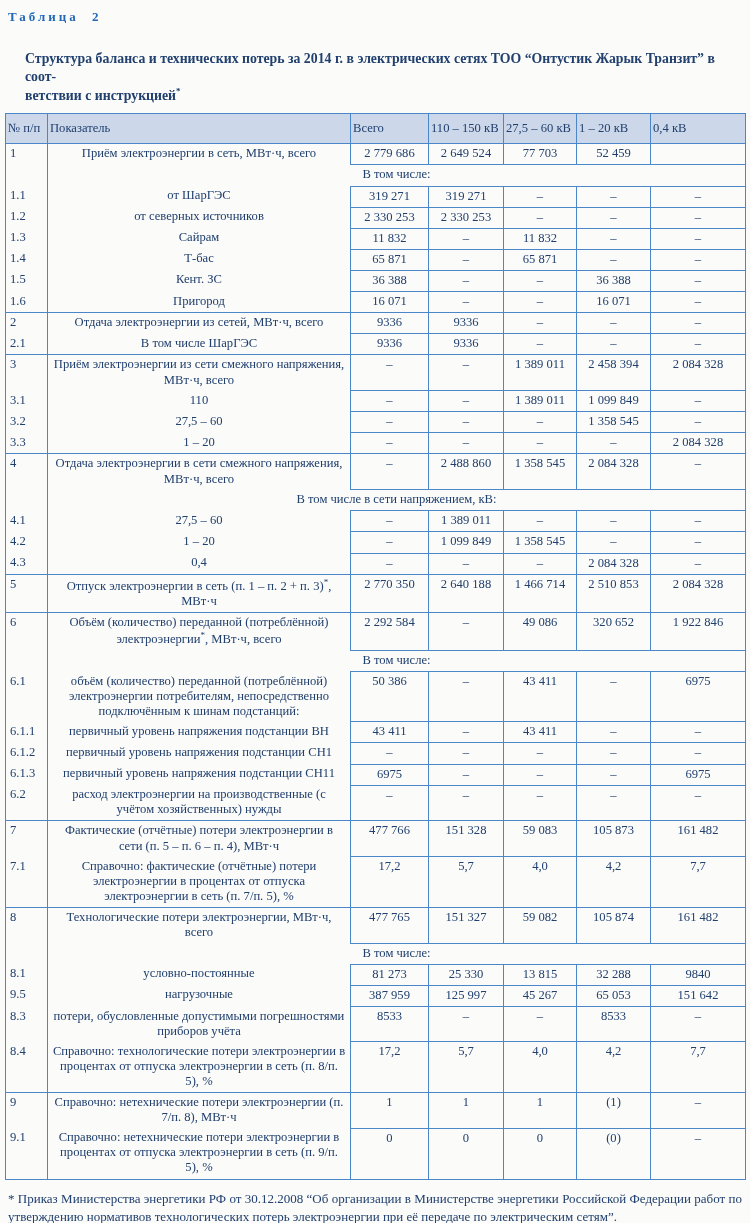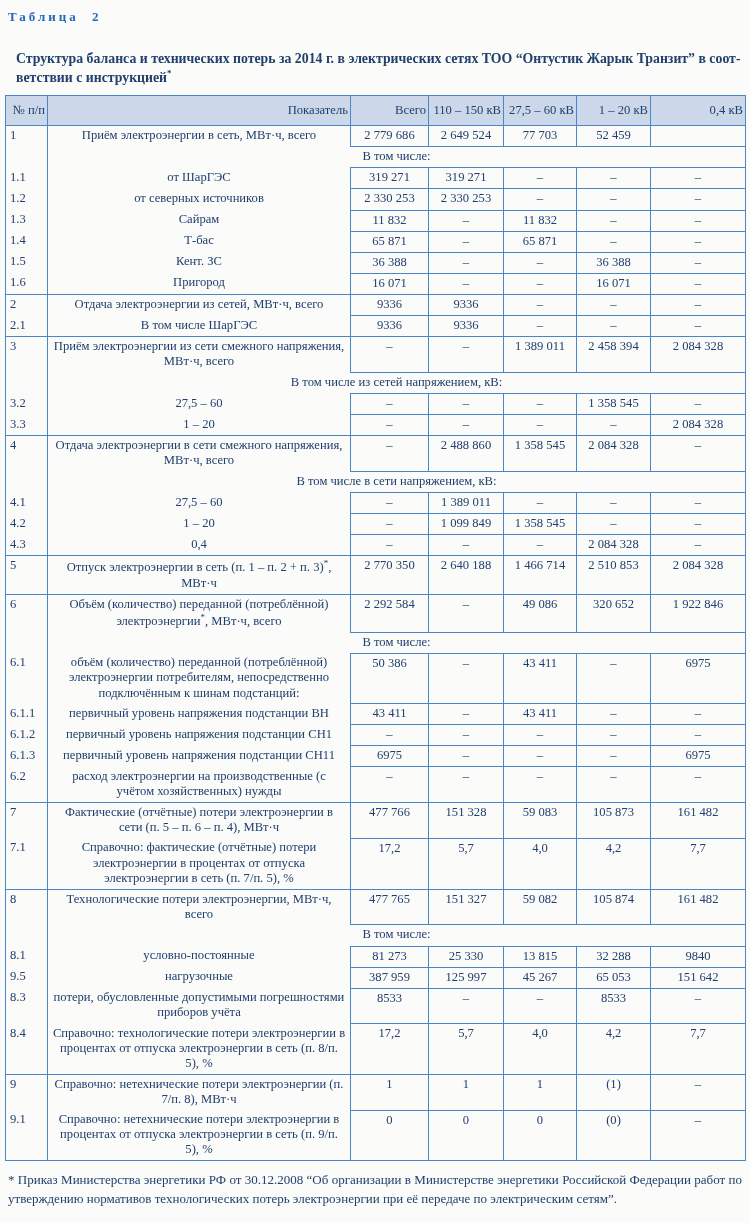--- a/index.html
+++ b/index.html
@@ -24,38 +24,38 @@
     font-weight:bold;
     font-size:13px;
     letter-spacing:3px;
     word-spacing:7px;
     margin:4px 0 25px 3px;
   }
   .doc-title{
     font-size:13.8px;
     font-weight:bold;
     line-height:1.32;
-    margin:0 0 8px 11px;
+    margin:0 0 8px 20px;
     color:var(--navy);
   }
   .doc-title sup{font-size:9px;}
 
   table.balance{
     width:740px;
     border-collapse:collapse;
     border:1.5px solid var(--border);
     table-layout:fixed;
     font-size:12.6px;
     line-height:1.2;
   }
   table.balance th{
     border:1px solid var(--border);
     background:var(--header-fill);
     font-weight:normal;
-    text-align:right;
+    text-align:left;
     vertical-align:middle;
     padding:7px 2px;
   }
   table.balance td{
     padding:2px 4px 3px 4px;
     vertical-align:top;
   }
   td.num{
     border-right:1px solid var(--border);
     padding-left:6px;
@@ -199,22 +199,27 @@
         <tr class="sep">
           <td class="num">3</td>
           <td class="label">Приём электроэнергии из сети смежного напряжения, МВт·ч, всего</td>
           <td class="val">–</td>
           <td class="val">–</td>
           <td class="val">1 389 011</td>
           <td class="val">2 458 394</td>
           <td class="val">2 084 328</td>
         </tr>
         <tr>
-          <td class="num"></td>
-          <td colspan="6" class="label span">В том числе из сетей напряжением, кВ:</td>
+          <td class="num">3.1</td>
+          <td class="label">110</td>
+          <td class="val">–</td>
+          <td class="val">–</td>
+          <td class="val">1 389 011</td>
+          <td class="val">1 099 849</td>
+          <td class="val">–</td>
         </tr>
         <tr>
           <td class="num">3.2</td>
           <td class="label">27,5 – 60</td>
           <td class="val">–</td>
           <td class="val">–</td>
           <td class="val">–</td>
           <td class="val">1 358 545</td>
           <td class="val">–</td>
         </tr>

